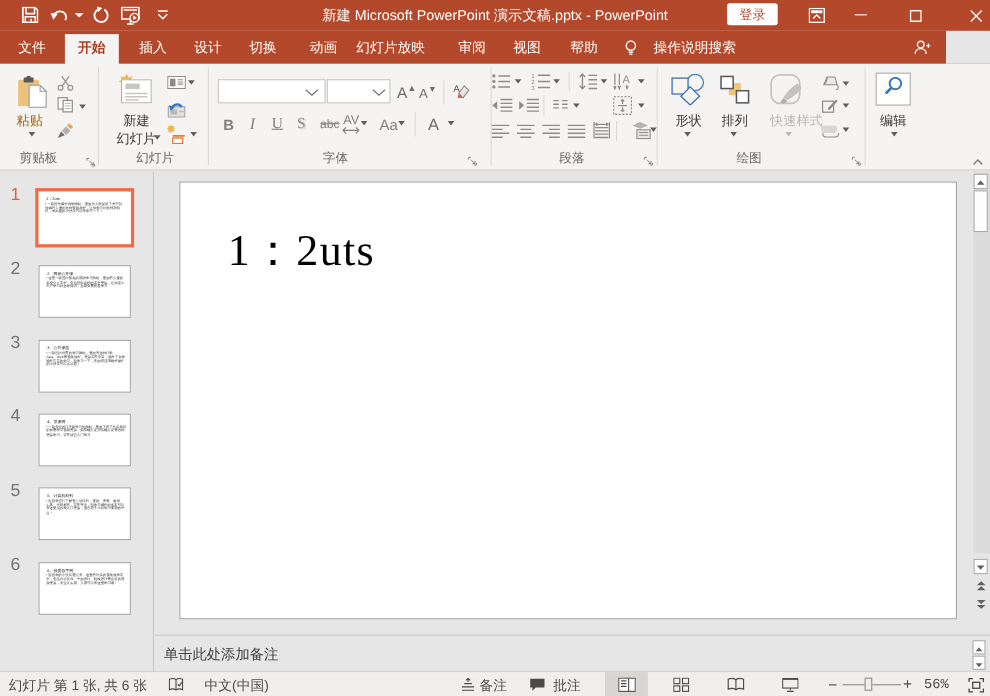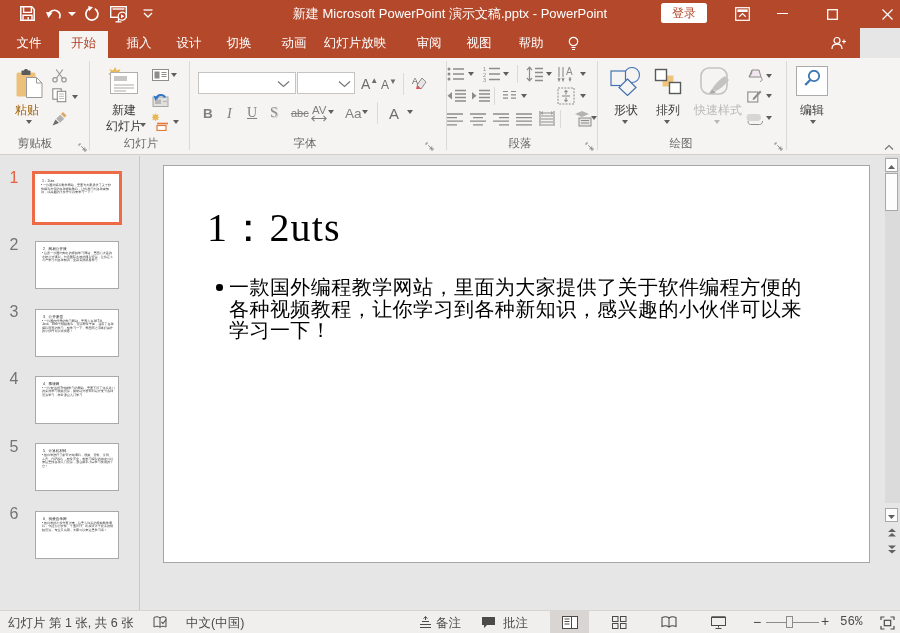--- a/index.html
+++ b/index.html
@@ -74,33 +74,34 @@
       </svg>
     <svg class="abs" style="left:882px;top:9px" width="11" height="11" viewBox="0 0 11 11">
         <path d="M0.5 0.5 L10.5 10.5 M10.5 0.5 L0.5 10.5" stroke="#fff" stroke-width="1.2"></path>
       </svg>
   </div>
   <div id="tabrow">
     <div class="abs" style="left:0;top:30px;width:59px;height:4px;background:#B4482B;"></div>
     <div class="abs" style="left:108px;top:30px;width:792px;height:4px;background:#B4482B;"></div>
     <div class="abs" style="left:59px;top:3px;width:49px;height:31px;background:#F5F4F3;"></div>
     <div class="tab" style="left:12px;width:34px;">文件</div>
-    <div class="tab" style="left:59px;width:49px;color:#AD3E22;">开始</div>
+    <div class="tab" style="left:59px;width:49px;color:#AD3E22;font-weight:bold;">开始</div>
     <div class="tab" style="left:122px;width:34px;">插入</div>
     <div class="tab" style="left:172px;width:34px;">设计</div>
     <div class="tab" style="left:222px;width:34px;">切换</div>
     <div class="tab" style="left:277px;width:34px;">动画</div>
     <div class="tab" style="left:322px;width:66px;">幻灯片放映</div>
     <div class="tab" style="left:412px;width:34px;">审阅</div>
     <div class="tab" style="left:462px;width:34px;">视图</div>
     <div class="tab" style="left:514px;width:34px;">帮助</div>
     <svg class="abs" style="left:567px;top:8px" width="13" height="15" viewBox="0 0 13 15">
         <circle cx="6.5" cy="5.5" r="4.2" fill="none" stroke="#fff" stroke-width="1.2"></circle>
         <path d="M4.5 11.5 h4 M5 13.5 h3" stroke="#fff" stroke-width="1.2"></path>
       </svg>
+    <div class="tab" style="left:594px;width:80px;text-align:left;">操作说明搜索</div>
     <svg class="abs" style="left:831px;top:8px" width="15" height="15" viewBox="0 0 15 15">
         <circle cx="6" cy="4.5" r="3" fill="none" stroke="#fff" stroke-width="1.2"></circle>
         <path d="M1 13 c0-3 2.2-4.8 5-4.8 c2.8 0 5 1.8 5 4.8" fill="none" stroke="#fff" stroke-width="1.2"></path>
         <path d="M11 5.5 h4 M13 3.5 v4" stroke="#fff" stroke-width="1.2"></path>
       </svg>
     <div class="tab" style="left:847px;width:34px;margin-top:32px;">共享</div>
   </div>
   <div id="ribbon">
     <div class="gdiv" style="left:89px"></div>
     <div class="gdiv" style="left:189px"></div>
@@ -301,21 +302,21 @@
         <rect x="1.5" y="1.5" width="11" height="11" fill="#fff" stroke="#58595B" stroke-width="1.4"></rect>
         <rect x="15.5" y="14.5" width="11" height="11" fill="#fff" stroke="#58595B" stroke-width="1.4"></rect>
       </svg>
     <div class="abs" style="left:648px;top:44px;width:40px;text-align:center;font-size:12px;color:#3B3A39;">排列</div>
     <div class="car" style="left:664px;top:62px"></div>
     <svg class="abs" style="left:700px;top:9px" width="34" height="31" viewBox="0 0 34 31">
         <rect x="1" y="1" width="26" height="26" rx="8" fill="none" stroke="#C5C3C1" stroke-width="1.6"></rect>
         <path d="M12 22 C15 17 20 12 25 9 L29 13 C25 18 20 22 16 24 Z" fill="#C5C3C1"></path>
         <path d="M12 22 L16 25 C14 27 11 27 9 26 C10 25 11 24 12 22 Z" fill="#AEACAA"></path>
       </svg>
-    <div class="abs" style="left:688px;top:44px;width:60px;text-align:center;font-size:12px;color:#BAB8B6;">快速样式</div>
+    <div class="abs" style="left:688px;top:44px;width:60px;text-align:right;font-size:12px;color:#BAB8B6;">快速样式</div>
     <div class="car" style="left:714px;top:62px;border-top-color:#BAB8B6;"></div>
     <svg class="abs" style="left:747px;top:11px" width="16" height="13" viewBox="0 0 16 13">
         <path d="M5 1 L12 1 L14 8 L2 8 Z" fill="#EFE6EE" stroke="#8E8C8A" stroke-width="1"></path>
         <path d="M5 1 C5 4 4 6 2 8" fill="none" stroke="#8E8C8A" stroke-width="1"></path>
         <path d="M14 8 c1.5 2 1.5 4-1 4.5" fill="none" stroke="#8E8C8A" stroke-width="1"></path>
       </svg>
     <div class="car" style="left:766px;top:16px"></div>
     <svg class="abs" style="left:747px;top:32px" width="15" height="13" viewBox="0 0 15 13">
         <rect x="0.8" y="2" width="10" height="10" fill="none" stroke="#8E8C8A" stroke-width="1.1"></rect>
         <path d="M6 8 L13 0.5 L14.5 2 L7.5 9.5 L5.5 10 Z" fill="#8E8C8A"></path>
@@ -369,40 +370,45 @@
       <div class="ttitle">5、计算机材料</div>
       <div class="tbody">• 想自学进行了解官方场课程，视频、资料、案例、工具、代码都有，非常齐全，想学习编程的朋友可以来这里找各种入门资源，适合新手小白学习使用的平台！</div>
     </div>
     <div class="thumb" style="top:354.5px;">
       <div class="ttitle">6、我爱自学网</div>
       <div class="tbody">• 想自学的小伙伴看过来，这里有许多的视频教学课程，包括办公软件、平面设计、机械设计等众多的视频资源，专业又实用，大家可以来这里学习哦！</div>
     </div>
   </div>
   <div id="slide">
     <div class="abs" style="left:43px;top:34px;font-size:40px;color:#000;font-family:'Liberation Serif',serif;letter-spacing:1.2px;">1：2uts</div>
-    <div class="abs" style="left:50px;top:111px;width:599px;font-size:20px;line-height:21.5px;letter-spacing:0.45px;color:#000;font-family:'Liberation Serif',serif;">
-        <span style="position:absolute;left:2px;top:7px;width:6.5px;height:6.5px;border-radius:50%;background:#000;"></span>
-        <div style="margin-left:15px;">一款国外编程教学网站，里面为大家提供了关于软件编程方便的各种视频教程，让你学习到各种新知识，感兴趣的小伙伴可以来学习一下！</div>
-      </div>
   </div>
   <div id="vscroll">
     <div class="sbtn" style="top:2px;left:0;height:14px;"><svg width="11" height="12" viewBox="0 0 11 12">
           <path d="M2 8 L5.5 4 L9 8 Z" fill="#606060"></path>
         </svg></div>
     <div class="abs" style="left:0;top:17px;width:13px;height:38px;background:#FDFDFD;border:1px solid #A8A8A8;"></div>
     <div class="sbtn" style="top:352px;height:14px;"><svg width="11" height="12" viewBox="0 0 11 12">
           <path d="M2 4 L5.5 8 L9 4 Z" fill="#606060"></path>
         </svg></div>
     <svg class="abs" style="left:1px;top:371px" width="12" height="11" viewBox="0 0 12 11">
         <path d="M2 5 L6 1.5 L10 5 Z M2 9.5 L6 6 L10 9.5 Z" fill="#606060"></path>
       </svg>
     <svg class="abs" style="left:1px;top:388px" width="12" height="11" viewBox="0 0 12 11">
         <path d="M2 1.5 L6 5 L10 1.5 Z M2 6 L6 9.5 L10 6 Z" fill="#606060"></path>
       </svg>
   </div>
+  <div id="notesbar">
+    <div class="abs" style="left:8px;top:8px;font-size:13px;color:#404040;">单击此处添加备注</div>
+    <div class="abs" style="left:743px;top:4px;width:12px;height:13px;background:#FDFDFD;border:1px solid #A8A8A8;"><svg width="10" height="11" viewBox="0 0 10 11">
+          <path d="M2 7 L5 3.5 L8 7 Z" fill="#606060"></path>
+        </svg></div>
+    <div class="abs" style="left:743px;top:18px;width:12px;height:13px;background:#FDFDFD;border:1px solid #A8A8A8;"><svg width="10" height="11" viewBox="0 0 10 11">
+          <path d="M2 4 L5 7.5 L8 4 Z" fill="#606060"></path>
+        </svg></div>
+  </div>
   <div id="statusbar">
     <div class="abs" style="left:8px;top:4px;">幻灯片 第 1 张, 共 6 张</div>
     <svg class="abs" style="left:153px;top:5px" width="14" height="13" viewBox="0 0 14 13">
         <path d="M1 1.5 C3 0.5 5 0.5 7 1.8 C9 0.5 11 0.5 13 1.5 V11 C11 10 9 10 7 11.2 C5 10 3 10 1 11 Z" fill="none" stroke="#4B4A49" stroke-width="1"></path>
         <path d="M7 1.8 V11.2" stroke="#4B4A49" stroke-width="1"></path>
         <path d="M8.5 6 L10 7.5 L13 3.5" fill="none" stroke="#4B4A49" stroke-width="1.1"></path>
       </svg>
     <div class="abs" style="left:186px;top:4px;">中文(中国)</div>
     <svg class="abs" style="left:419px;top:5px" width="13" height="13" viewBox="0 0 13 13">
         <path d="M1 11.5 h11 M1 8.5 h11 M3 5.5 h7" stroke="#4B4A49" stroke-width="1.1"></path>

